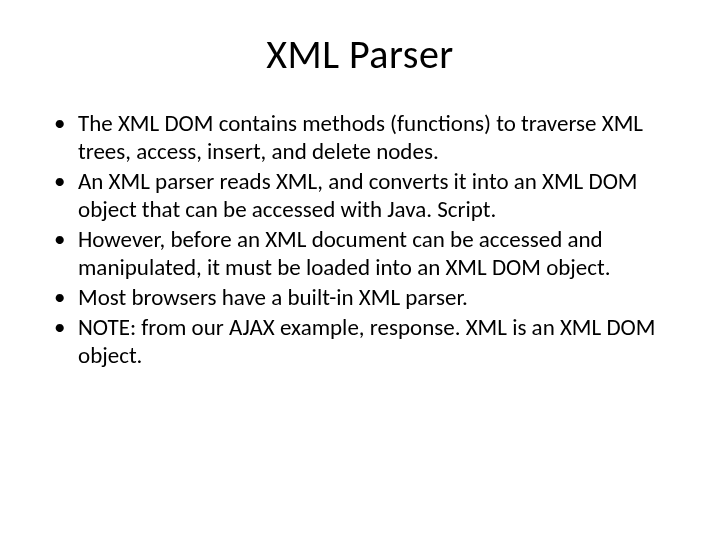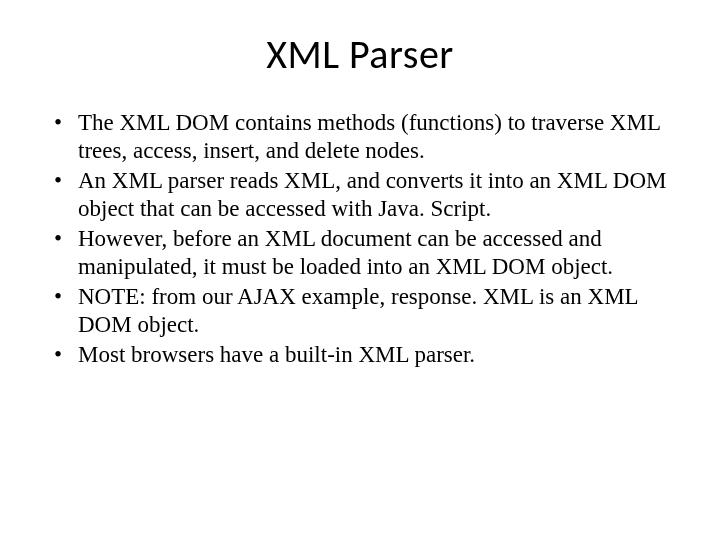--- a/index.html
+++ b/index.html
@@ -22,21 +22,20 @@
     text-align: center;
     font-size: 40px;
     font-weight: 400;
     margin: 10px 0 30px 0;
     letter-spacing: 0.5px;
   }
   ul.bullets {
     list-style: none;
     padding: 0;
     margin: 12px 0 0 10px;
-    font-family: Liberation Serif, serif;
   }
   ul.bullets li {
     position: relative;
     padding-left: 28px;
     font-size: 23px;
     line-height: 1.22;
     margin-bottom: 2px;
   }
   ul.bullets li::before {
     content: "•";
@@ -49,16 +48,16 @@
 </style>
 </head>
 <body>
 
 <div class="slide">
   <h1 class="title">XML Parser</h1>
   <ul class="bullets">
     <li>The XML DOM contains methods (functions) to traverse XML trees, access, insert, and delete nodes.</li>
     <li>An XML parser reads XML, and converts it into an XML DOM object that can be accessed with Java. Script.</li>
     <li>However, before an XML document can be accessed and manipulated, it must be loaded into an XML DOM object.</li>
+    <li>Most browsers have a built-in XML parser.</li>
     <li>NOTE: from our AJAX example, response. XML is an XML DOM object.</li>
-    <li>Most browsers have a built-in XML parser.</li>
   </ul>
 </div>
 
 </body></html>

